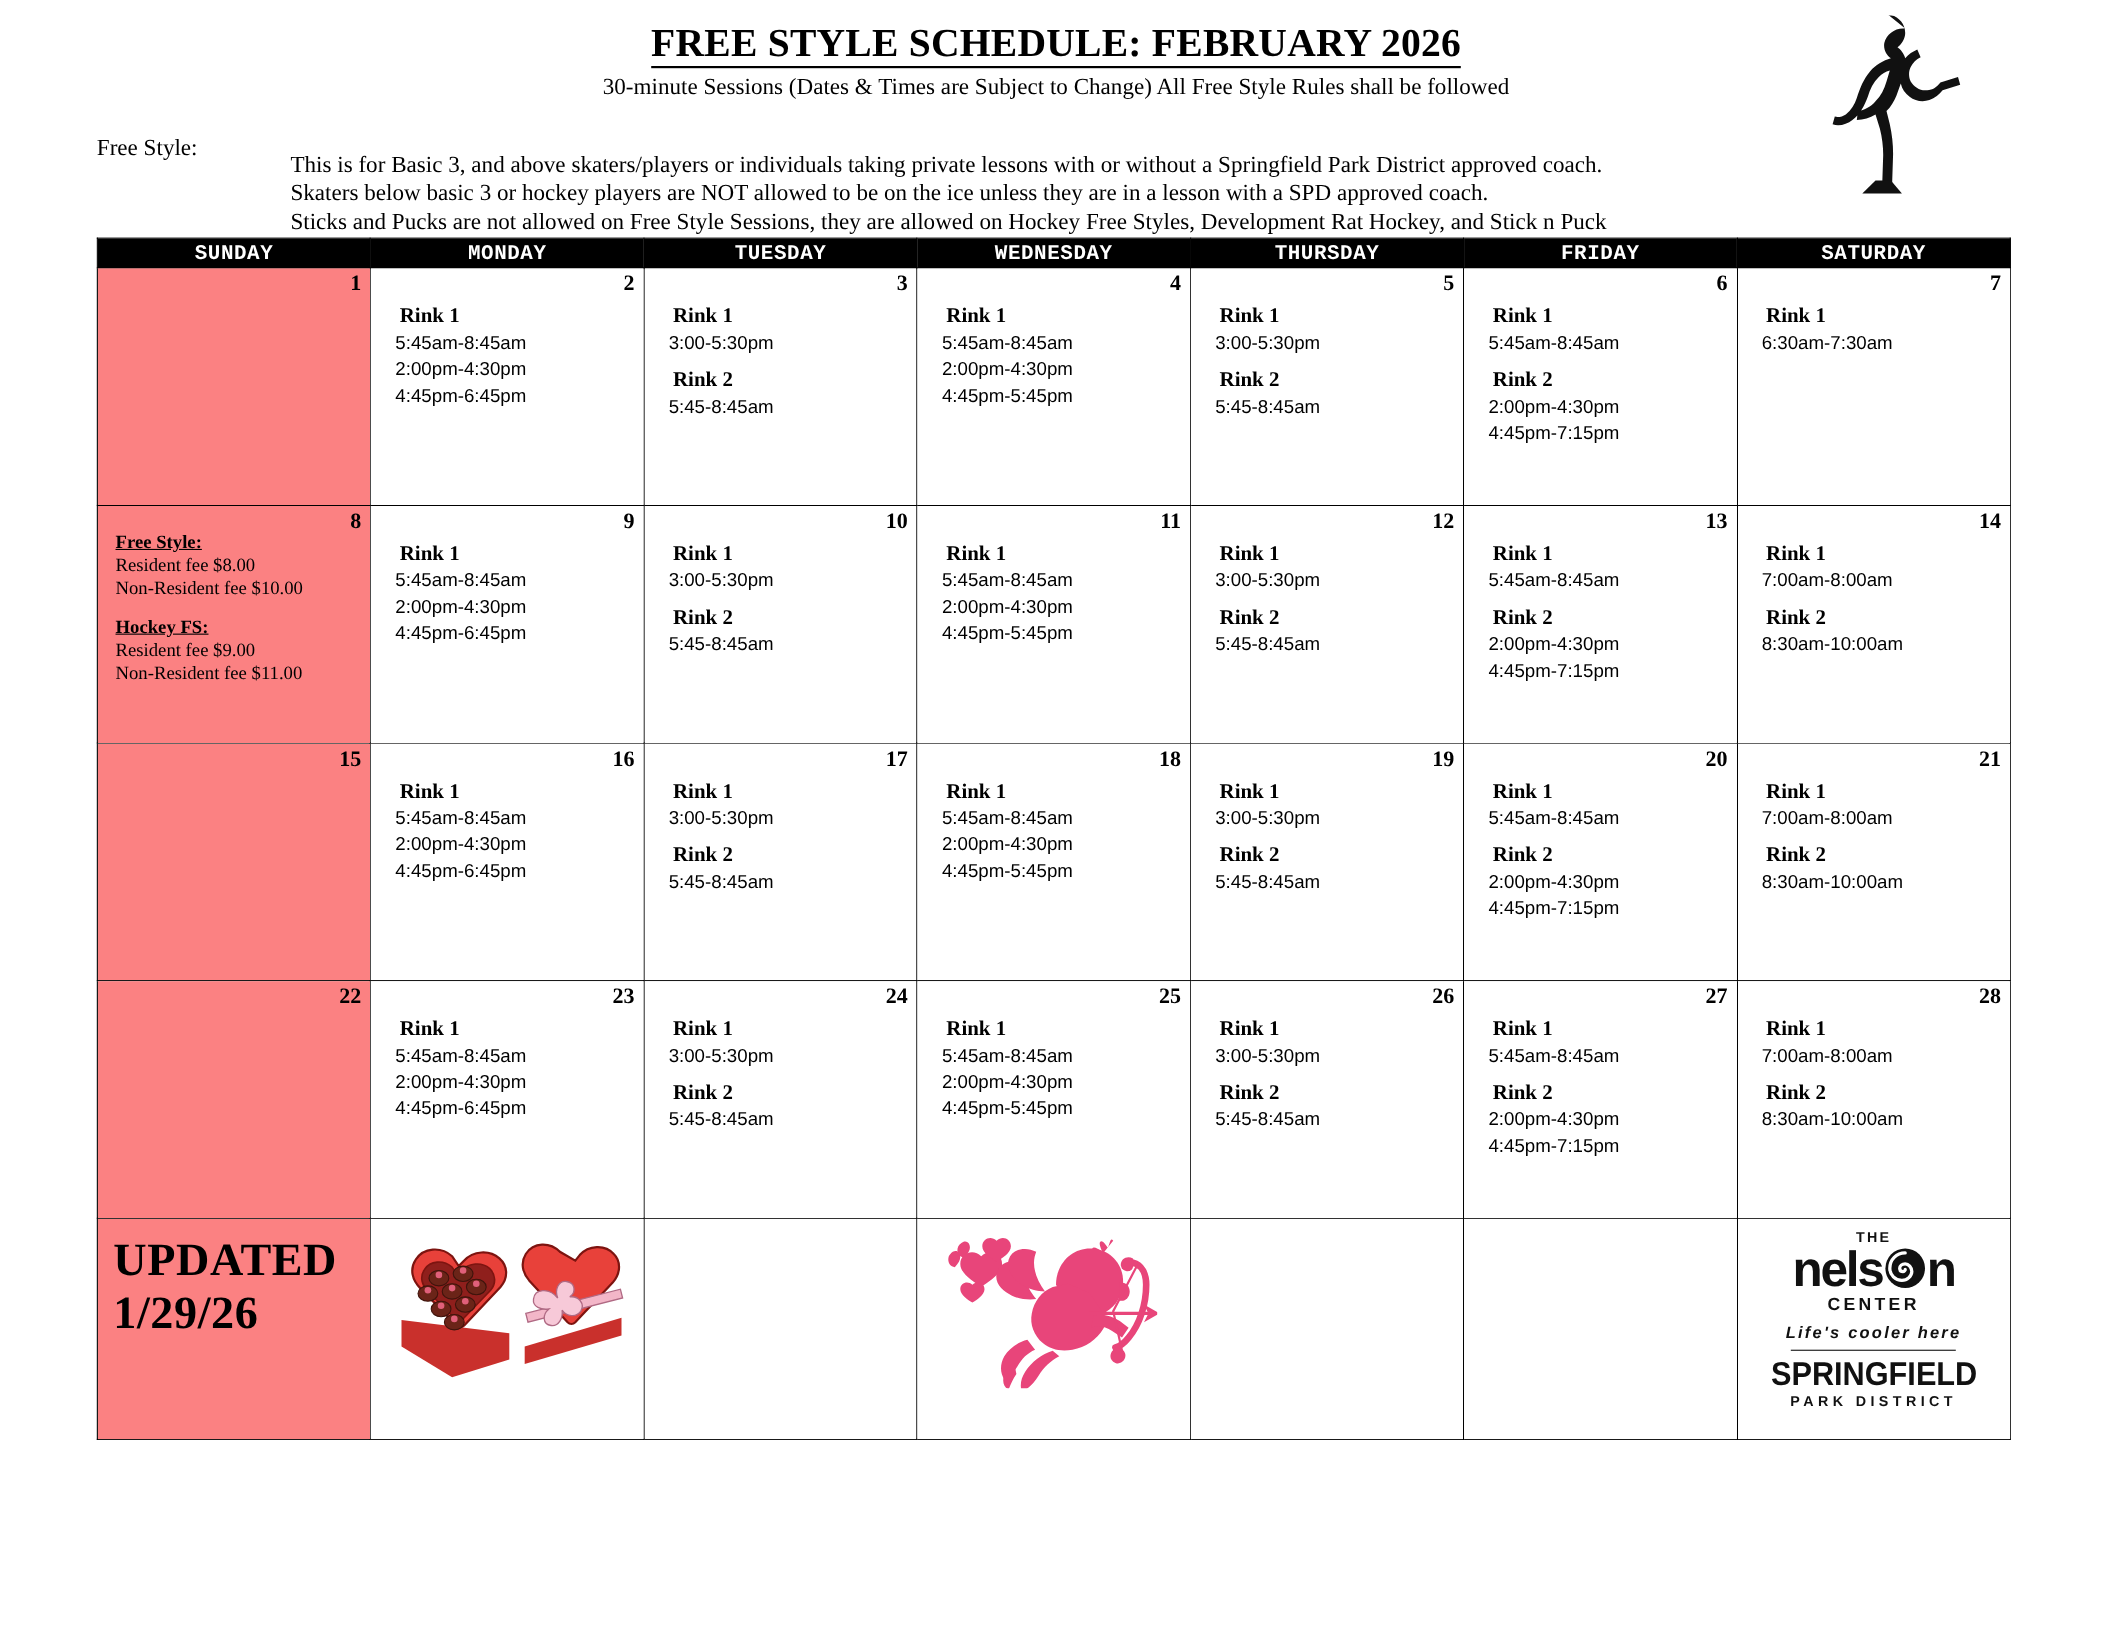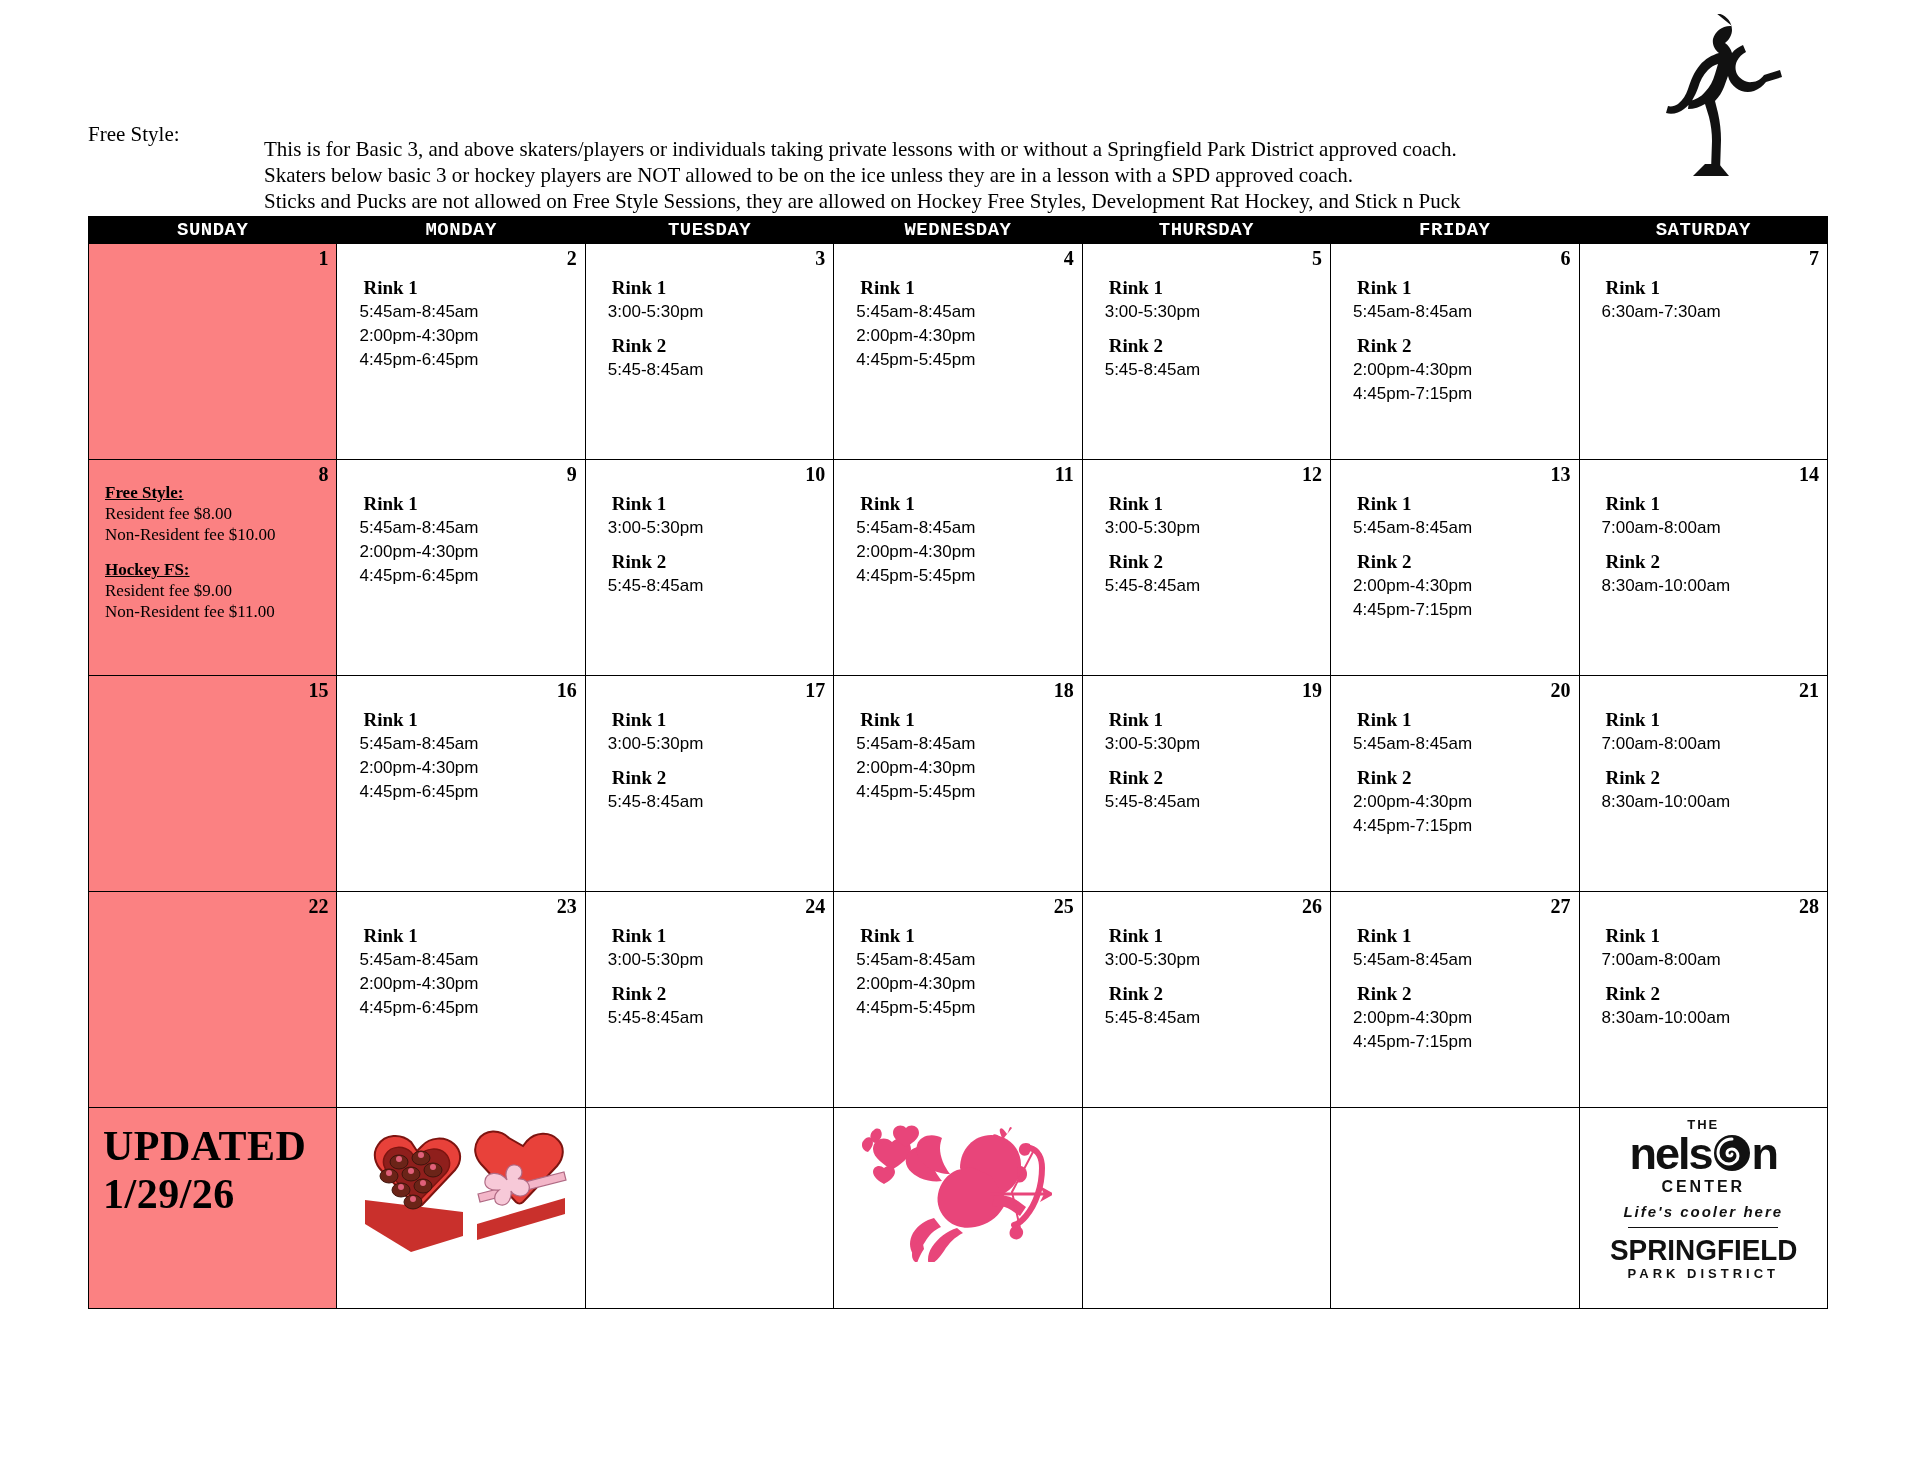--- a/index.html
+++ b/index.html
@@ -112,20 +112,22 @@
   .logo .spf{font-size:30px;font-weight:700;letter-spacing:0px;line-height:32px;
              transform:scaleX(.93);transform-origin:center;}
   .logo .pd{font-size:13px;font-weight:700;letter-spacing:4px;line-height:16px;}
 </style>
 </head>
 <body>
 
 <div class="page">
 
   <div class="header">
+    <div class="title"><span>FREE STYLE SCHEDULE: FEBRUARY 2026</span></div>
+    <div class="subtitle">30-minute Sessions (Dates &amp; Times are Subject to Change) All Free Style Rules shall be followed</div>
     <div class="desc-label">Free Style:</div>
     <div class="desc-lines">
       <div>This is for Basic 3, and above skaters/players or individuals taking private lessons with or without a Springfield Park District approved coach.</div>
       <div>Skaters below basic 3 or hockey players are NOT allowed to be on the ice unless they are in a lesson with a SPD approved coach.</div>
       <div>Sticks and Pucks are not allowed on Free Style Sessions, they are allowed on Hockey Free Styles, Development Rat Hockey, and Stick n Puck</div>
     </div>
 
     <svg class="skater" viewBox="0 0 150 170">
       <path fill="#111" d="M84 12c-9-1-17 5-19 13-1 6 2 11 6 14-7 2-14 6-19 12-6 7-9 15-12 24-2 6-5 11-10 15-3 2-7 3-10 2l-2 7c6 2 13 0 18-4 7-5 11-13 14-21 2-7 5-13 10-18 3-3 6-5 10-6l-3 10c-2 7-5 13-10 18-4 5-10 8-16 9l-1 8c6 0 12-2 17-5l4 13c2 8 3 16 3 24l-1 30h9l1-31c0-9-1-18-3-27l-3-12c4-4 7-9 9-14l4-11c1 5 4 9 8 12 5 4 12 5 18 3 5-2 9-5 12-9l16-5-2-7-16 5c-3 4-7 7-12 7-6 1-12-3-15-8-2-4-2-9 0-13 2-4 5-7 9-9l-3-7c-4 2-8 4-11 8-1-4-4-8-7-10 4-3 7-8 7-13 0-9-7-16-16-17z"></path>
       <path fill="#111" d="M57 150h14l10 12h-36z"></path>

